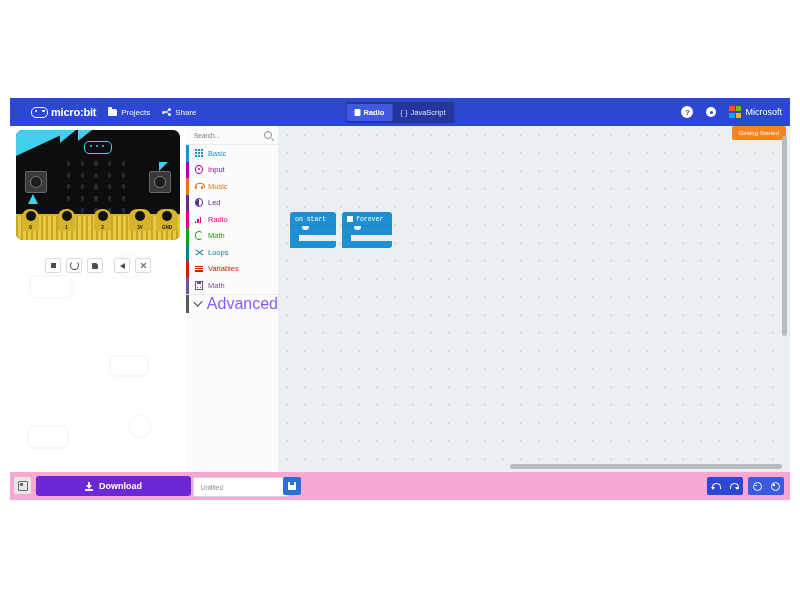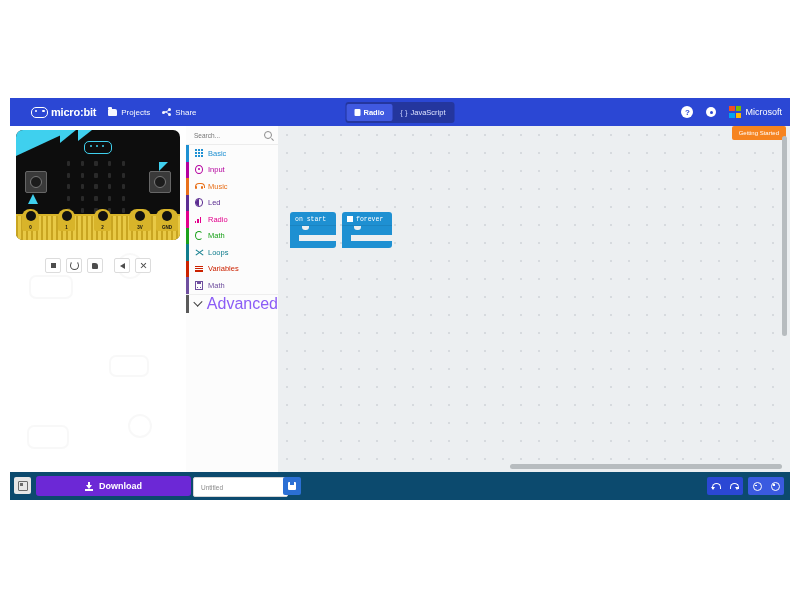--- a/index.html
+++ b/index.html
@@ -109,21 +109,21 @@
   .blk .body .bot{position:absolute;left:0;bottom:0;height:7px;background:#1e90d2;border-radius:0 0 3px 3px;}
   .blk .notch{position:absolute;left:9px;top:0;height:9px;background:#1e90d2;}
   .blk .notch i{position:absolute;left:3px;top:0;width:7px;height:4px;background:#eceff1;border-radius:0 0 3px 3px;}
   .gridicon{width:6px;height:6px;display:grid;grid-template-columns:repeat(3,1fr);grid-template-rows:repeat(3,1fr);gap:0.6px;}
   .gridicon i{background:#fff;}
 
   .hsb{position:absolute;left:232px;bottom:3px;width:272px;height:5px;background:#b7bcbf;border-radius:3px;}
   .vsb{position:absolute;right:3px;top:10px;width:5px;height:200px;background:#b7bcbf;border-radius:3px;}
 
   
-  .btm{position:absolute;left:0;top:374px;width:780px;height:28px;background:#0c4a6e;}
+  .btm{position:absolute;left:0;top:374px;width:780px;height:28px;background:#f9a8d4;}
   .collapse{position:absolute;left:4px;top:5px;width:17px;height:17px;background:#e7e7e7;border-radius:2px;display:flex;align-items:center;justify-content:center;cursor:pointer;}
   .collapse i{width:8px;height:8px;border:1px solid #6b6b6b;border-radius:1px;position:relative;}
   .collapse i:after{content:"";position:absolute;left:1.6px;top:1.6px;width:3px;height:3px;background:#6b6b6b;}
   .dl{position:absolute;left:26px;top:4px;width:155px;height:20px;background:#6c28d6;border-radius:3px;display:flex;align-items:center;justify-content:center;gap:6px;cursor:pointer;}
   .dl .dlic{width:8px;height:9px;position:relative;}
   .dl .dlic:before{content:"";position:absolute;left:3px;top:0;width:2px;height:5px;background:#fff;}
   .dl .dlic:after{content:"";position:absolute;left:1px;top:3.4px;width:0;height:0;border-left:3px solid transparent;border-right:3px solid transparent;border-top:4px solid #fff;}
   .dl .dlbar{position:absolute;left:0;bottom:0;width:8px;height:1.6px;background:#fff;}
   .dl span{color:#fff;font-size:9px;font-weight:bold;}
   .nameinp{position:absolute;left:183px;top:5px;width:88px;height:18px;background:#fff;border:1px solid #d5d5d5;border-radius:2px;display:flex;align-items:center;padding-left:5px;}

